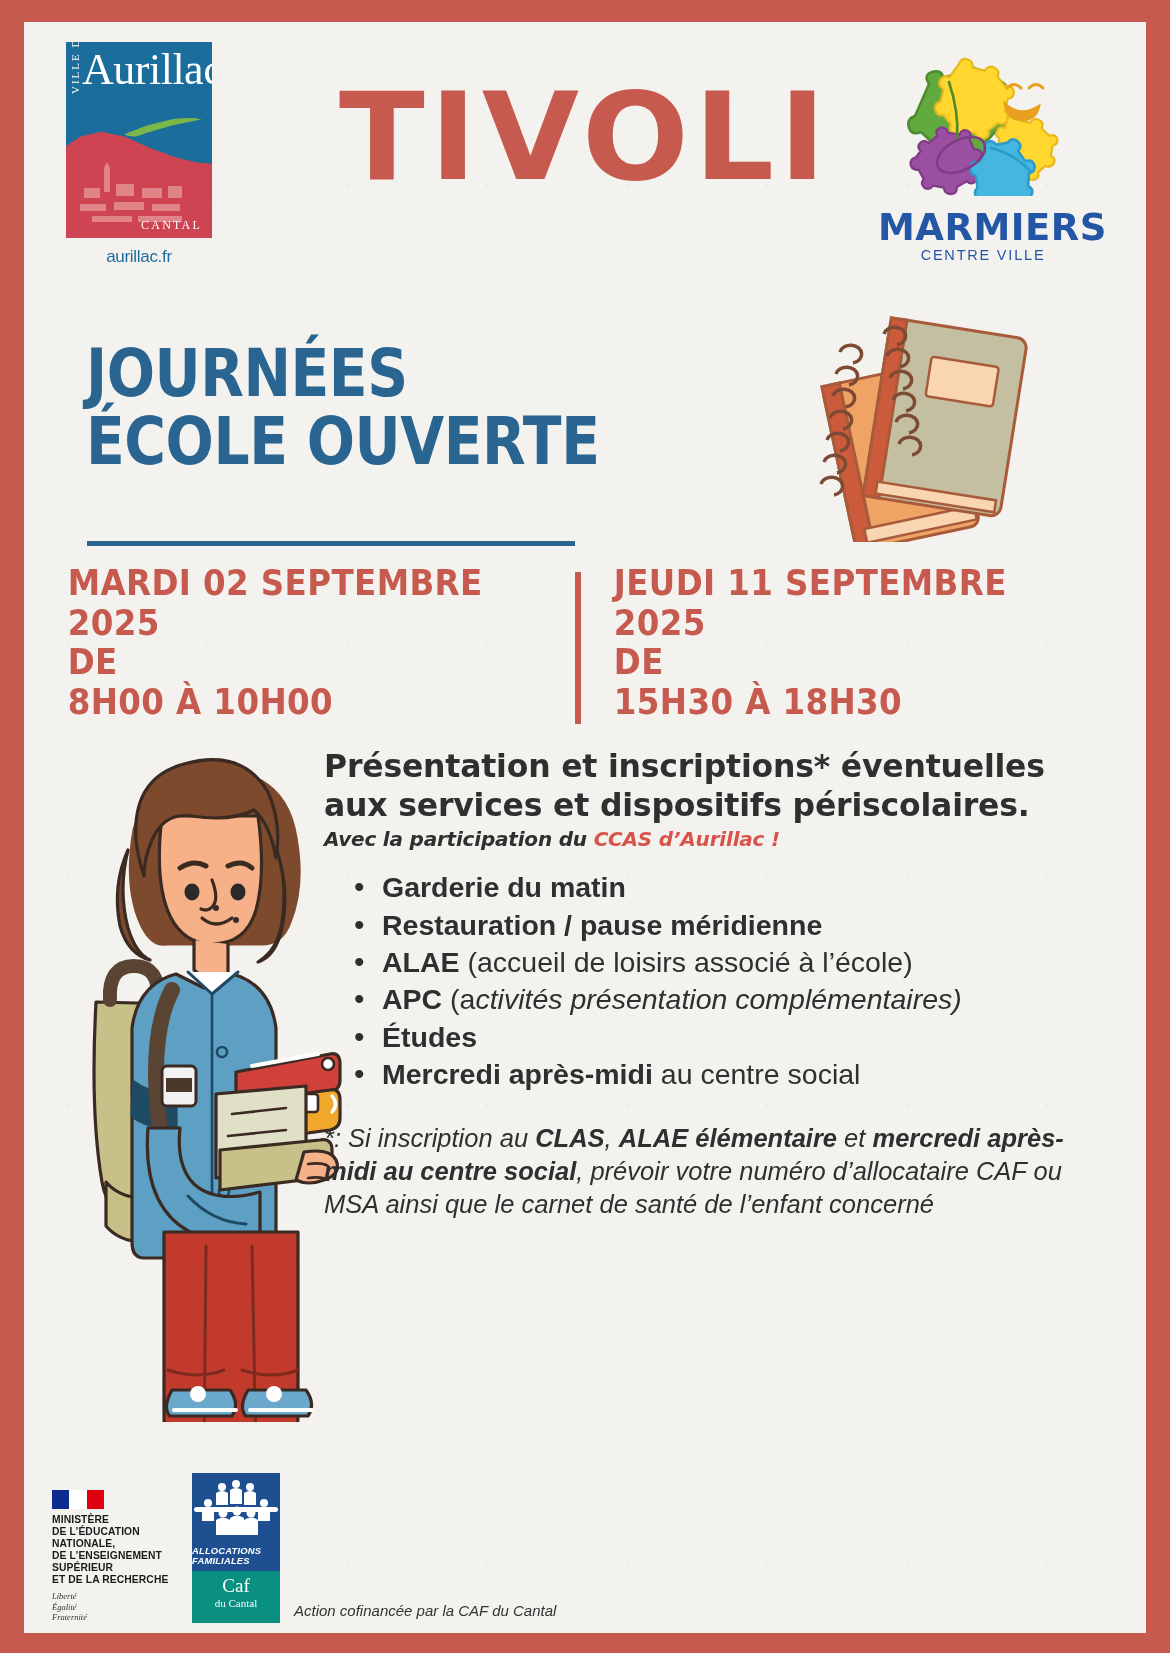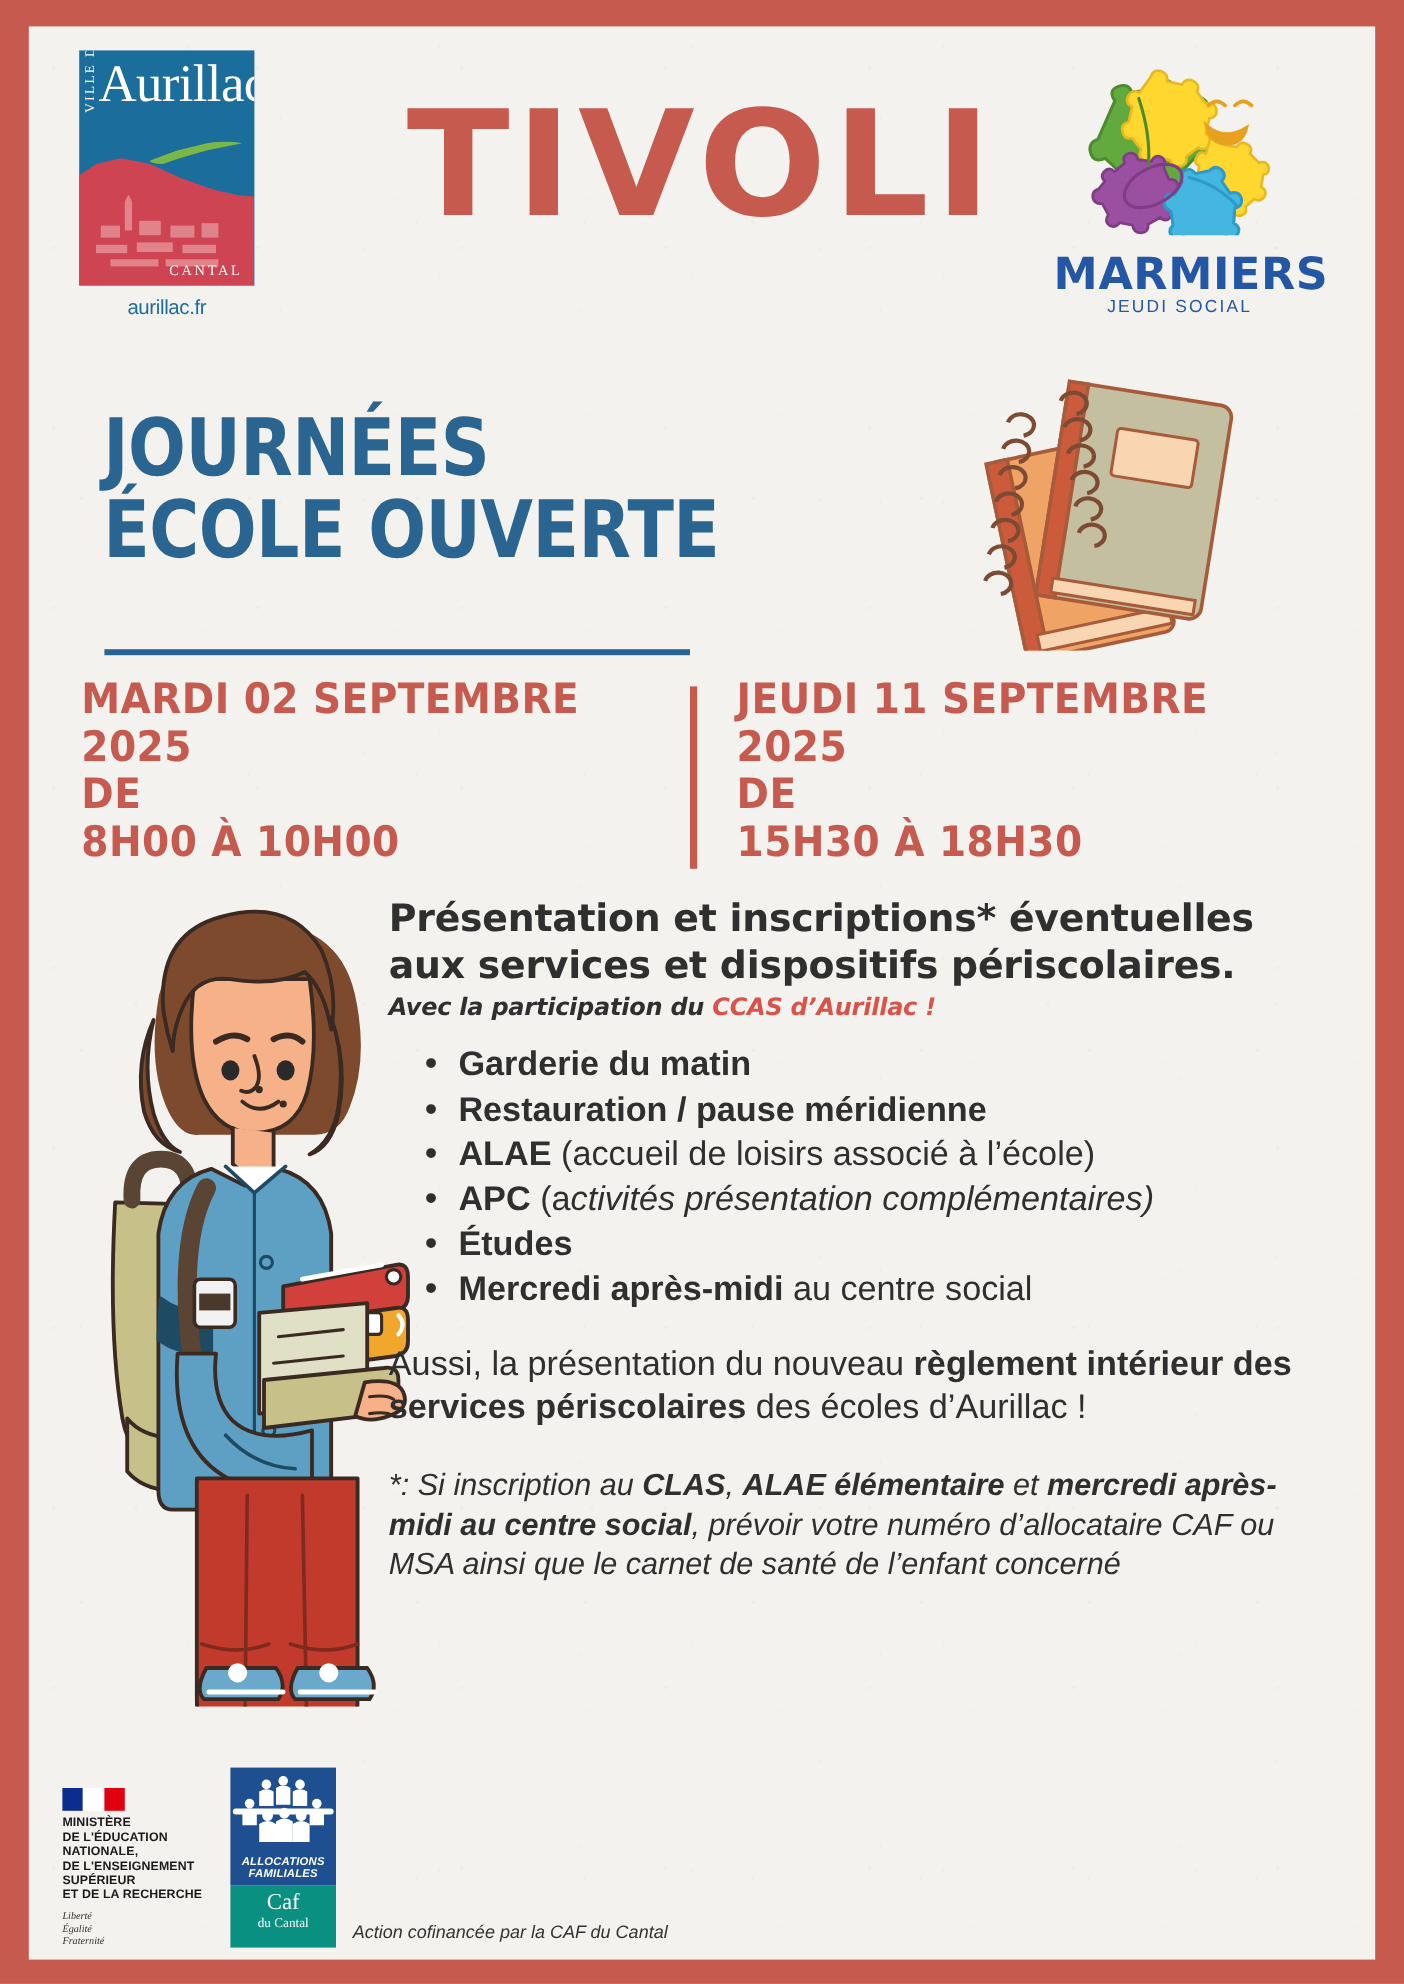--- a/index.html
+++ b/index.html
@@ -161,21 +161,21 @@
   .min-flag span { flex: 1; }
   .min-flag .b { background: #0d2c8f; }
   .min-flag .w { background: #fff; }
   .min-flag .r { background: #e1000f; }
   .min-txt { font-size: 10.3px; font-weight: bold; line-height: 1.17; color: #1a1a1a; letter-spacing: .1px; }
   .min-devise { margin-top: 5px; font-family: "Liberation Serif", serif; font-style: italic; font-size: 8.5px; line-height: 1.25; color: #333; }
 
   .caf { width: 88px; margin-left: 22px; }
   .caf-top { background: #1d4f91; height: 98px; position: relative; padding-top: 4px; }
   .caf-people { position: absolute; left: 0; right: 0; top: 6px; height: 58px; }
-  .caf-af { position: absolute; left: 0; right: 0; bottom: 4px; text-align: center; color: #fff; font-size: 9.4px; font-weight: bold; font-style: italic; line-height: 1.12; letter-spacing: .2px; }
+  .caf-af { position: absolute; left: 0; right: 0; bottom: 4px; color: #fff; font-size: 9.4px; font-weight: bold; font-style: italic; line-height: 1.12; letter-spacing: .2px; }
   .caf-bot { background: #0a9080; height: 52px; text-align: center; padding-top: 4px; }
   .caf-bot .c1 { color: #fff; font-size: 19px; font-weight: normal; font-family: "Liberation Serif", serif; }
   .caf-bot .c2 { color: #fff; font-size: 11px; font-family: "Liberation Serif", serif; }
   .cofi { margin-left: 14px; font-style: italic; font-size: 15px; color: #333; padding-bottom: 4px; }
 </style>
 </head>
 <body>
 
 <div class="poster">
   <div class="paper">
@@ -225,21 +225,21 @@
           <ellipse cx="68" cy="99" rx="26" ry="15" transform="rotate(-28 68 99)"></ellipse>
         </g>
         <g fill="none" stroke="#2e9ac8" stroke-width="2.6" stroke-linecap="round">
           <path d="M98 92 q24 6 40 24"></path>
         </g>
         <g fill="none" stroke="#4e8a30" stroke-width="2.6" stroke-linecap="round">
           <path d="M56 26 q10 30 8 56"></path>
         </g>
       </svg>
       <div class="mm-title">MARMIERS</div>
-      <div class="mm-sub">JEUDI SOCIAL</div>
+      <div class="mm-sub">CENTRE VILLE</div>
     </div>
 
     <div class="headline">
       <div>JOURNÉES</div>
       <div>ÉCOLE OUVERTE</div>
     </div>
     <div class="rule"></div>
 
     <svg class="notebooks" viewBox="0 0 300 240">
       <g transform="rotate(-12 150 120)">
@@ -363,23 +363,20 @@
 
       <ul class="services">
         <li><b>Garderie du matin</b><span></span><i></i></li>
         <li><b>Restauration / pause méridienne</b><span></span><i></i></li>
         <li><b>ALAE</b><span> (accueil de loisirs associé à l’école)</span><i></i></li>
         <li><b>APC</b><span>  (a</span><i>ctivités présentation complémentaires)</i></li>
         <li><b>Études</b><span></span><i></i></li>
         <li><b>Mercredi après-midi</b><span> au centre social</span><i></i></li>
       </ul>
 
-      <div class="aussi">
-        <span>Aussi, la présentation du nouveau </span><b>règlement intérieur des services périscolaires</b><span> des écoles d’Aurillac !</span>
-      </div>
 
       <div class="note">
         <span>*: Si inscription au </span><b>CLAS</b><span>, </span><b>ALAE élémentaire</b><span> et </span><b>mercredi après-midi au centre social</b><span>, prévoir votre numéro d’allocataire CAF ou MSA ainsi que le carnet de santé de l’enfant concerné</span>
       </div>
     </div>
 
     <div class="footer">
       <div class="ministere">
         <div class="min-flag">
           <span class="b"></span>

